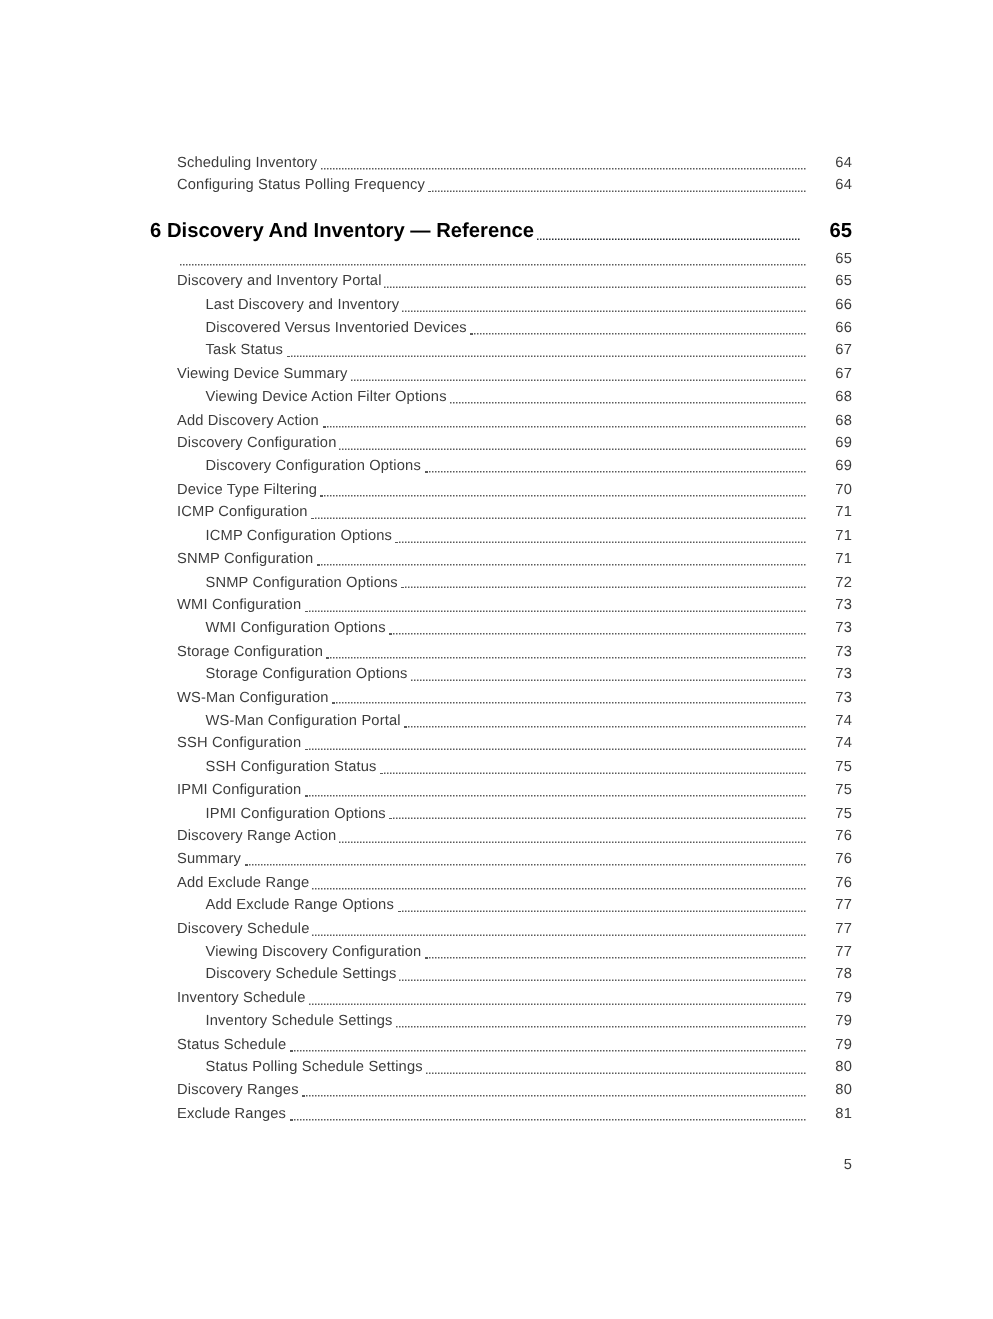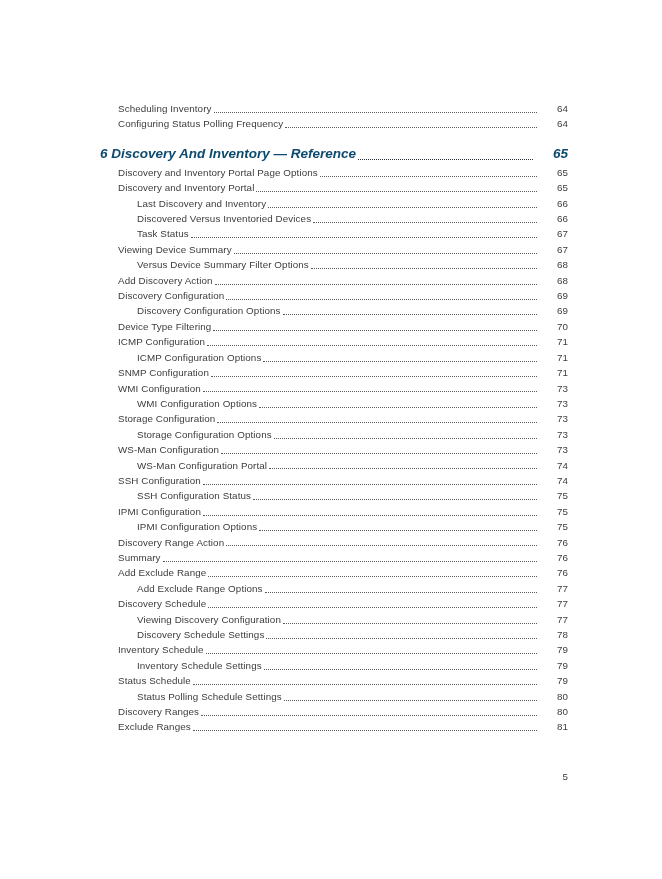--- a/index.html
+++ b/index.html
@@ -35,25 +35,24 @@
   .row .pagenum {
     white-space: nowrap;
     margin-left: 18px;
   }
   .row.level-1 { padding-left: 18px; }
   .row.level-2 { padding-left: 37px; }
   .row.chapter {
     padding-left: 0;
     font-size: 13.5px;
     font-weight: bold;
-    color: #0c4a6e;
+    color: #000000;
     line-height: 22px;
     margin-top: 11px;
     letter-spacing: 0;
-    font-style: italic;
   }
   .leader {
     flex: 1;
     min-width: 12px;
     align-self: flex-end;
     border-bottom: 1px dotted #5a5a5a;
     margin: 0 2px 3.5px 2px;
   }
   .row.chapter .leader {
     border-bottom: 1.5px dotted #2a2f34;
@@ -81,21 +80,20 @@
         <span class="label">Configuring Status Polling Frequency</span>
         <span class="leader"></span>
         <span class="pagenum">64</span>
       </div>
       <div class="row chapter">
         <span class="label">6 Discovery And Inventory — Reference</span>
         <span class="leader"></span>
         <span class="pagenum">65</span>
       </div>
       <div class="row level-1">
-        <span class="label">Discovery and Inventory Portal Page Options</span>
         <span class="leader"></span>
         <span class="pagenum">65</span>
       </div>
       <div class="row level-1">
         <span class="label">Discovery and Inventory Portal</span>
         <span class="leader"></span>
         <span class="pagenum">65</span>
       </div>
       <div class="row level-2">
         <span class="label">Last Discovery and Inventory</span>
@@ -111,21 +109,21 @@
         <span class="label">Task Status</span>
         <span class="leader"></span>
         <span class="pagenum">67</span>
       </div>
       <div class="row level-1">
         <span class="label">Viewing Device Summary</span>
         <span class="leader"></span>
         <span class="pagenum">67</span>
       </div>
       <div class="row level-2">
-        <span class="label">Versus Device Summary Filter Options</span>
+        <span class="label">Viewing Device Action Filter Options</span>
         <span class="leader"></span>
         <span class="pagenum">68</span>
       </div>
       <div class="row level-1">
         <span class="label">Add Discovery Action</span>
         <span class="leader"></span>
         <span class="pagenum">68</span>
       </div>
       <div class="row level-1">
         <span class="label">Discovery Configuration</span>
@@ -149,20 +147,25 @@
       </div>
       <div class="row level-2">
         <span class="label">ICMP Configuration Options</span>
         <span class="leader"></span>
         <span class="pagenum">71</span>
       </div>
       <div class="row level-1">
         <span class="label">SNMP Configuration</span>
         <span class="leader"></span>
         <span class="pagenum">71</span>
+      </div>
+      <div class="row level-2">
+        <span class="label">SNMP Configuration Options</span>
+        <span class="leader"></span>
+        <span class="pagenum">72</span>
       </div>
       <div class="row level-1">
         <span class="label">WMI Configuration</span>
         <span class="leader"></span>
         <span class="pagenum">73</span>
       </div>
       <div class="row level-2">
         <span class="label">WMI Configuration Options</span>
         <span class="leader"></span>
         <span class="pagenum">73</span>

